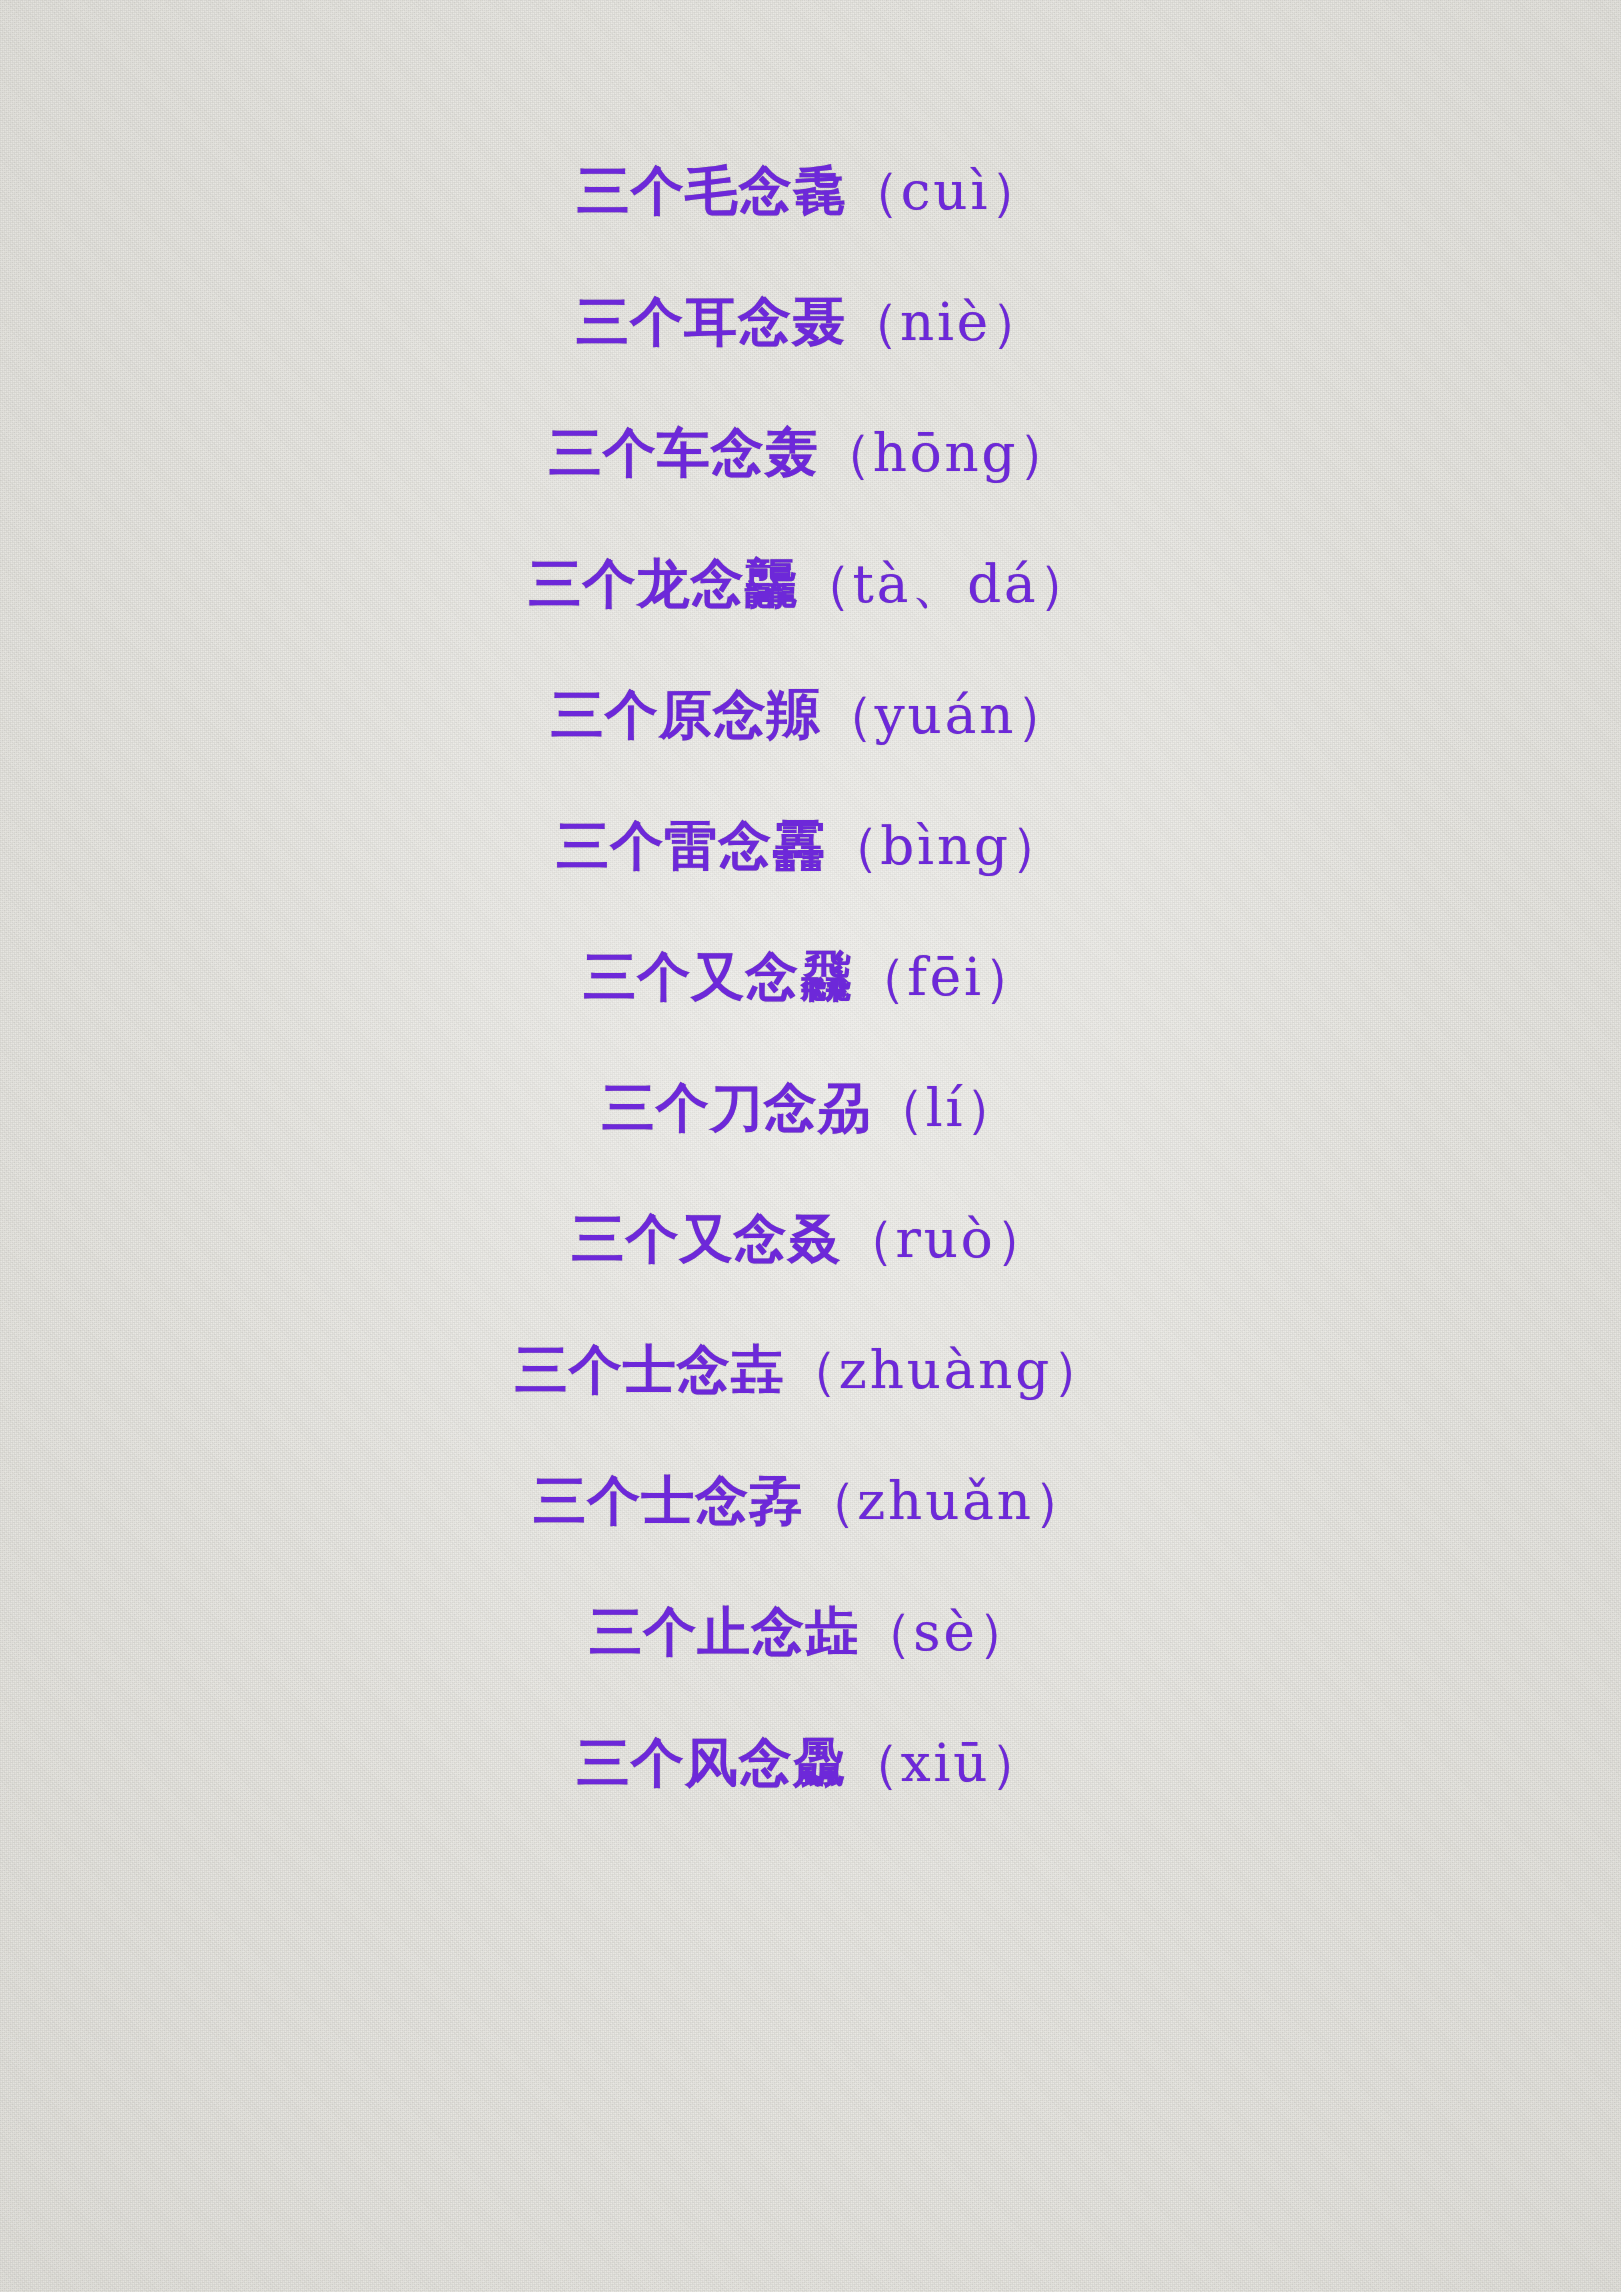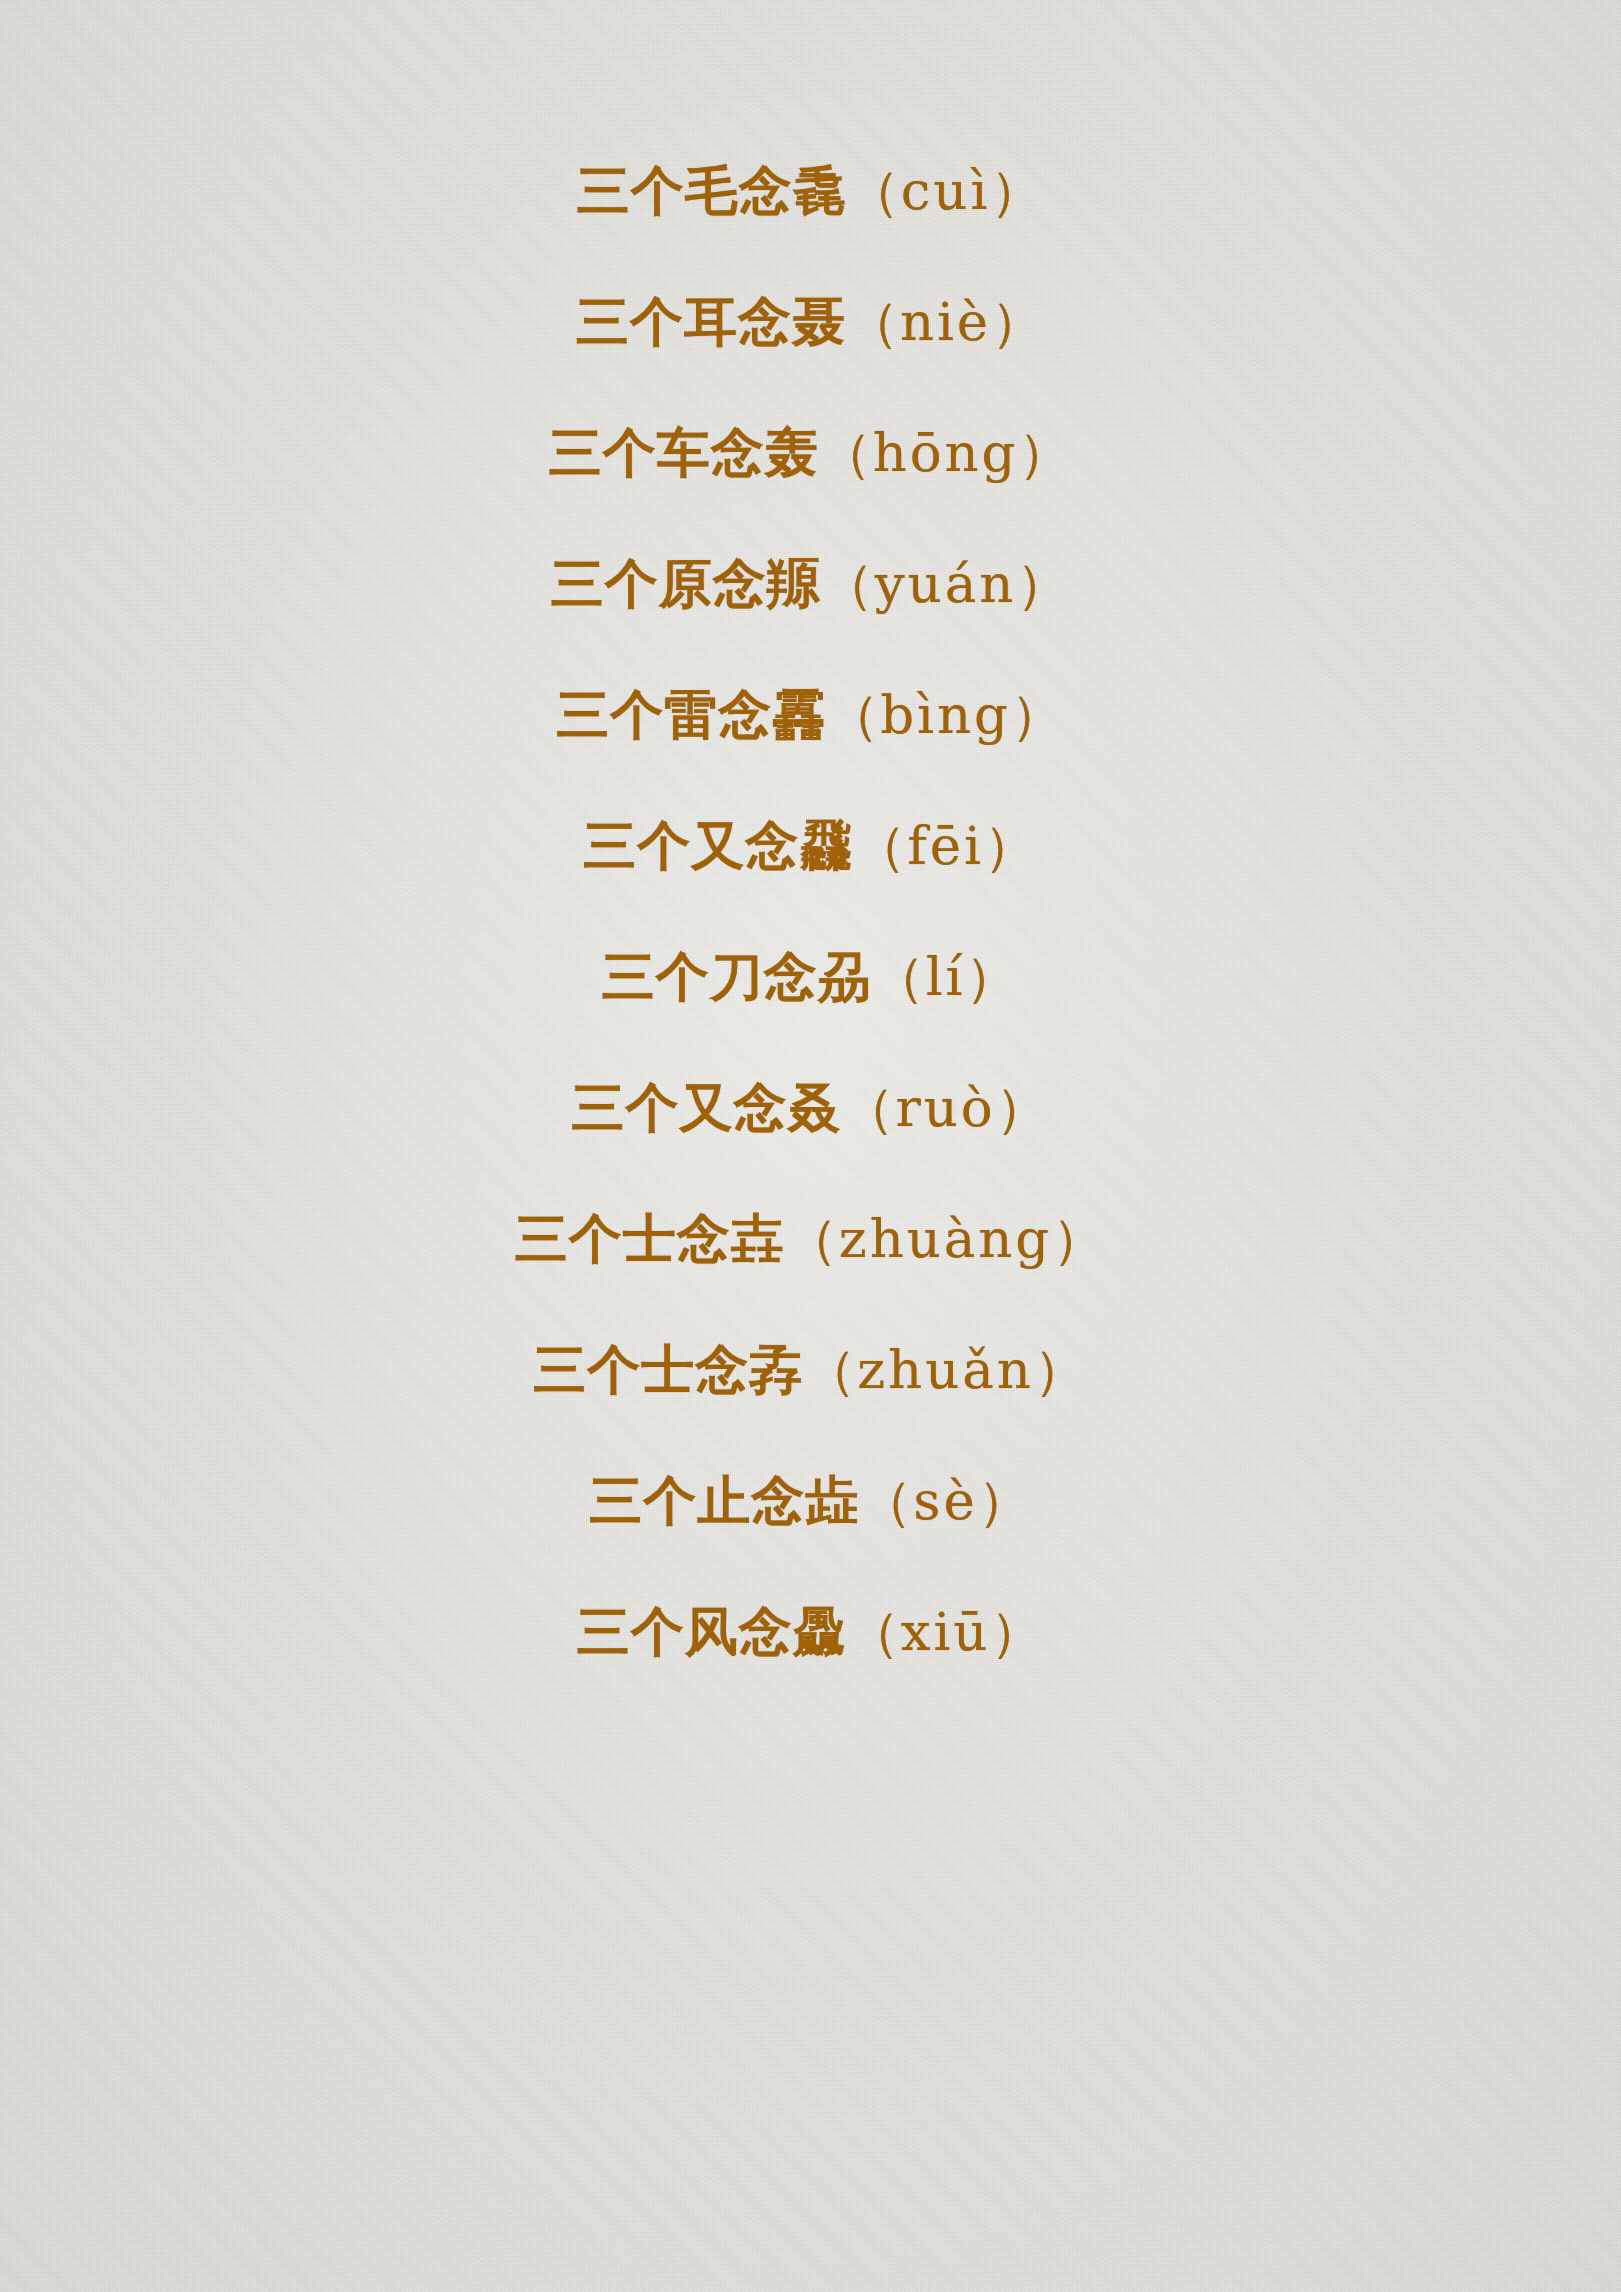--- a/index.html
+++ b/index.html
@@ -44,21 +44,21 @@
     flex-direction: column;
     justify-content: flex-start;
     align-items: center;
     padding-top: 125px;
     box-sizing: border-box;
   }
 
   .line {
     width: 100%;
     text-align: center;
-    color: #a16207;
+    color: #6d28d9;
     font-size: 53px;
     line-height: 130px;
     letter-spacing: 1px;
     white-space: nowrap;
     text-shadow: 0 0 1px rgba(0,0,0,0.35);
   }
 
   .line .cn {
     font-family: "DejaVu Serif", "Liberation Serif", serif;
     font-weight: 700;
@@ -91,20 +91,23 @@
 
   <div class="line">
     <span class="cn">三个耳念</span><span class="glyph">聂</span><span class="paren">（</span><span class="pinyin">niè</span><span class="paren">）</span>
   </div>
 
   <div class="line">
     <span class="cn">三个车念</span><span class="glyph">轰</span><span class="paren">（</span><span class="pinyin">hōng</span><span class="paren">）</span>
   </div>
 
 
+  <div class="line">
+    <span class="cn">三个龙念</span><span class="glyph">龘</span><span class="paren">（</span><span class="pinyin">tà、dá</span><span class="paren">）</span>
+  </div>
 
   <div class="line">
     <span class="cn">三个原念</span><span class="glyph">羱</span><span class="paren">（</span><span class="pinyin">yuán</span><span class="paren">）</span>
   </div>
 
   <div class="line">
     <span class="cn">三个雷念</span><span class="glyph">靐</span><span class="paren">（</span><span class="pinyin">bìng</span><span class="paren">）</span>
   </div>
 
   <div class="line">

